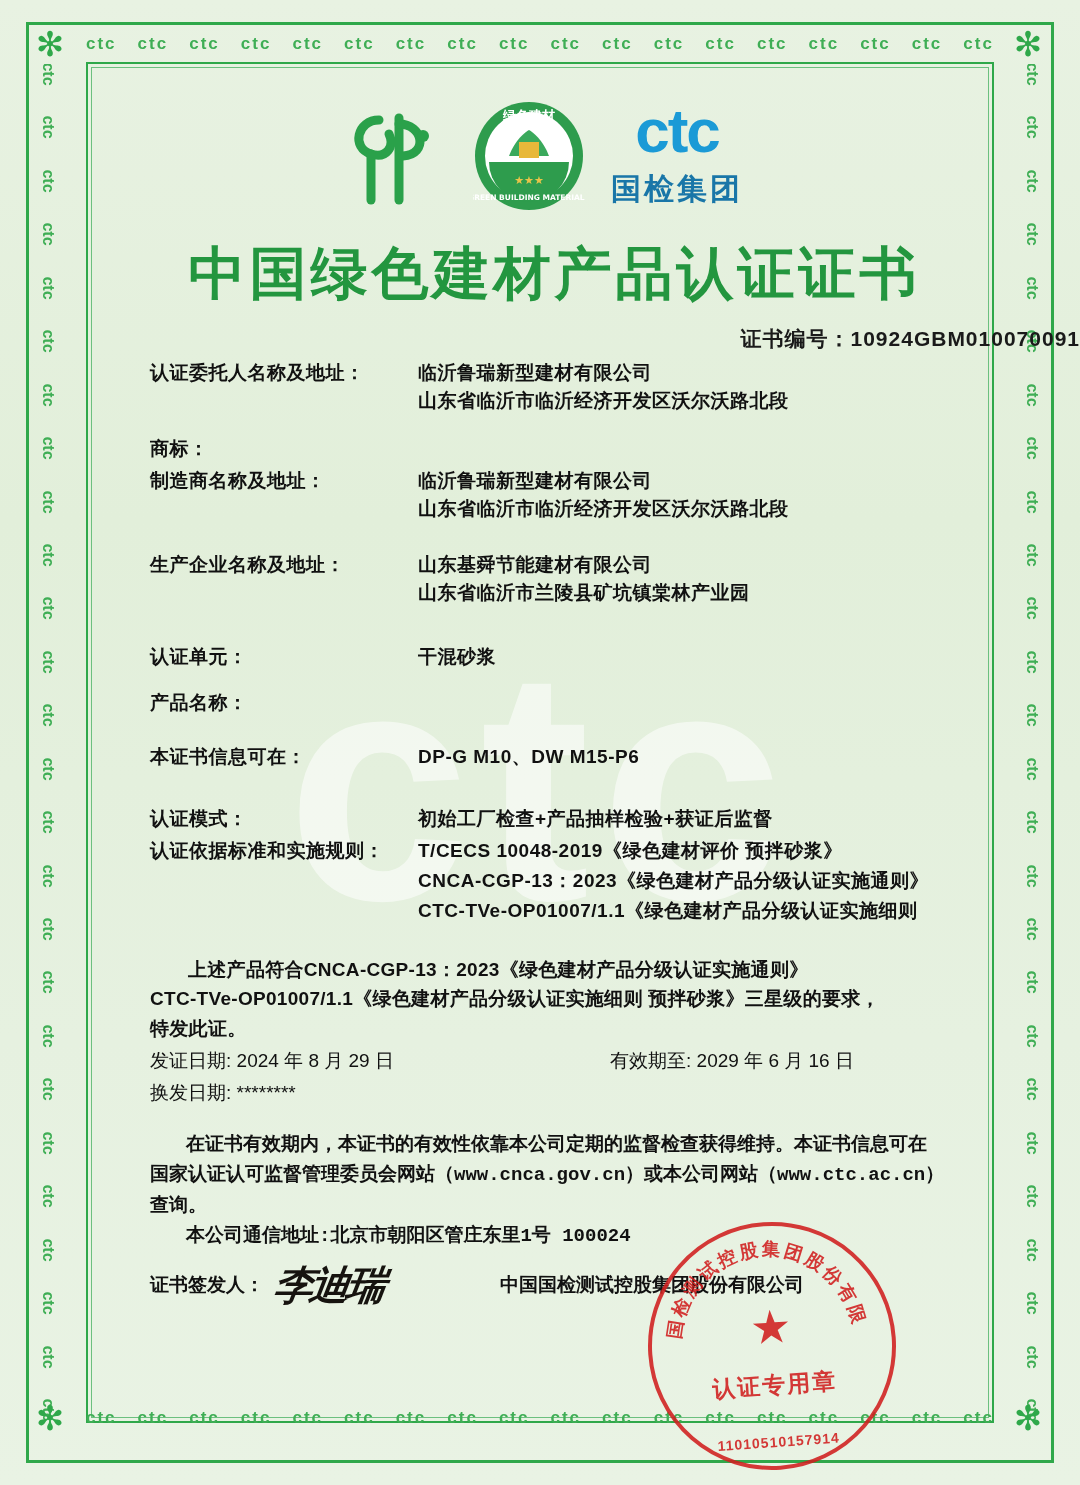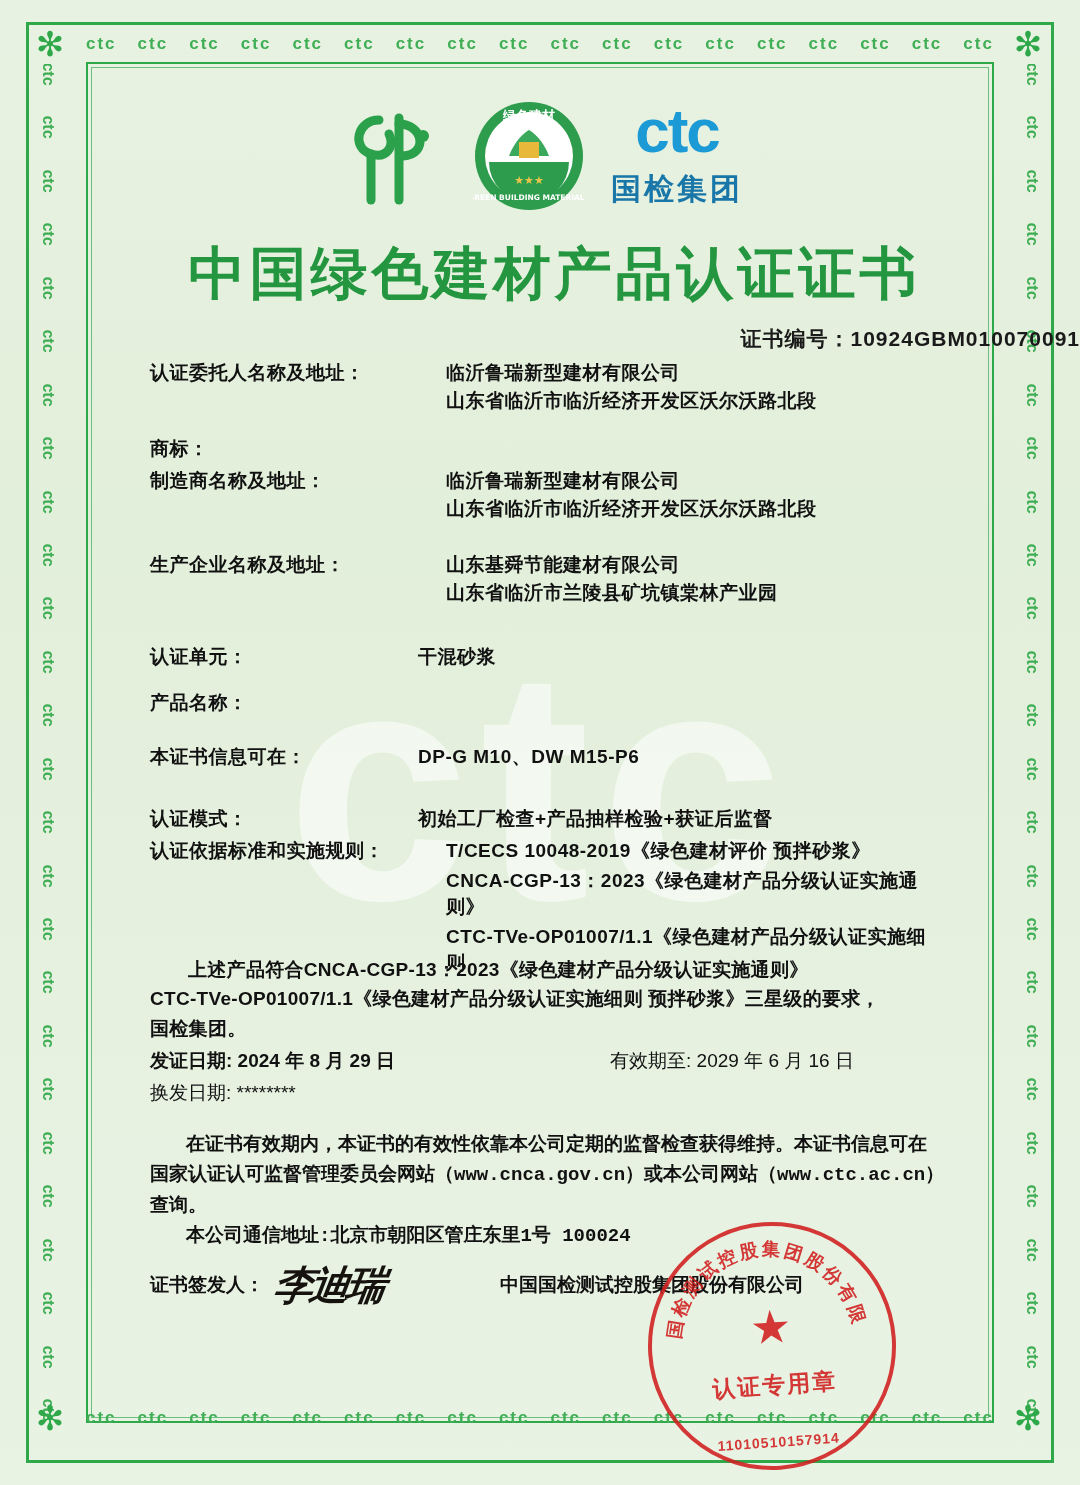--- a/index.html
+++ b/index.html
@@ -212,21 +212,21 @@
     color: #111;
     letter-spacing: 0.5px;
   }
   .f-value {
     flex: 1;
     font-size: 19px;
     font-weight: bold;
     color: #111;
     letter-spacing: 0.5px;
   }
-  .f-value .line { display: block; margin-bottom: 2px; margin-left: 28px; }
+  .f-value .line { display: block; margin-bottom: 2px; }
   .gap-s { height: 14px; }
   .gap-m { height: 22px; }
   .gap-l { height: 30px; }
 
   .std-lines .line { margin-bottom: 4px; }
 
   
   .statement {
     position: absolute;
     left: 150px;
@@ -249,21 +249,21 @@
     width: 800px;
     z-index: 6;
     font-size: 19px;
     color: #111;
   }
   .dates-row {
     display: flex;
     justify-content: space-between;
     align-items: baseline;
   }
-  .dates .left-col { width: 380px; font-weight: bold; }
+  .dates .left-col { width: 380px; }
   .dates .right-col { width: 340px; }
   .dates .l2 { margin-top: 6px; }
 
   
   .notes {
     position: absolute;
     left: 150px;
     top: 1130px;
     width: 800px;
     z-index: 6;
@@ -556,21 +556,21 @@
         <span class="line">T/CECS 10048-2019《绿色建材评价 预拌砂浆》</span>
         <span class="line">CNCA-CGP-13：2023《绿色建材产品分级认证实施通则》</span>
         <span class="line">CTC-TVe-OP01007/1.1《绿色建材产品分级认证实施细则</span>
       </div>
     </div>
   </div>
 
   <div class="statement">
     <span class="indent">上述产品符合CNCA-CGP-13：2023《绿色建材产品分级认证实施通则》</span>
     <span>CTC-TVe-OP01007/1.1《绿色建材产品分级认证实施细则 预拌砂浆》三星级的要求，</span>
-    <span style="display:block">国检集团。</span>
+    <span style="display:block">特发此证。</span>
   </div>
 
   <div class="dates">
     <div class="dates-row">
       <div class="left-col">
         <span>发证日期:</span>
         <span>2024 年 8 月 29 日</span>
       </div>
       <div class="right-col">
         <span>有效期至:</span>

